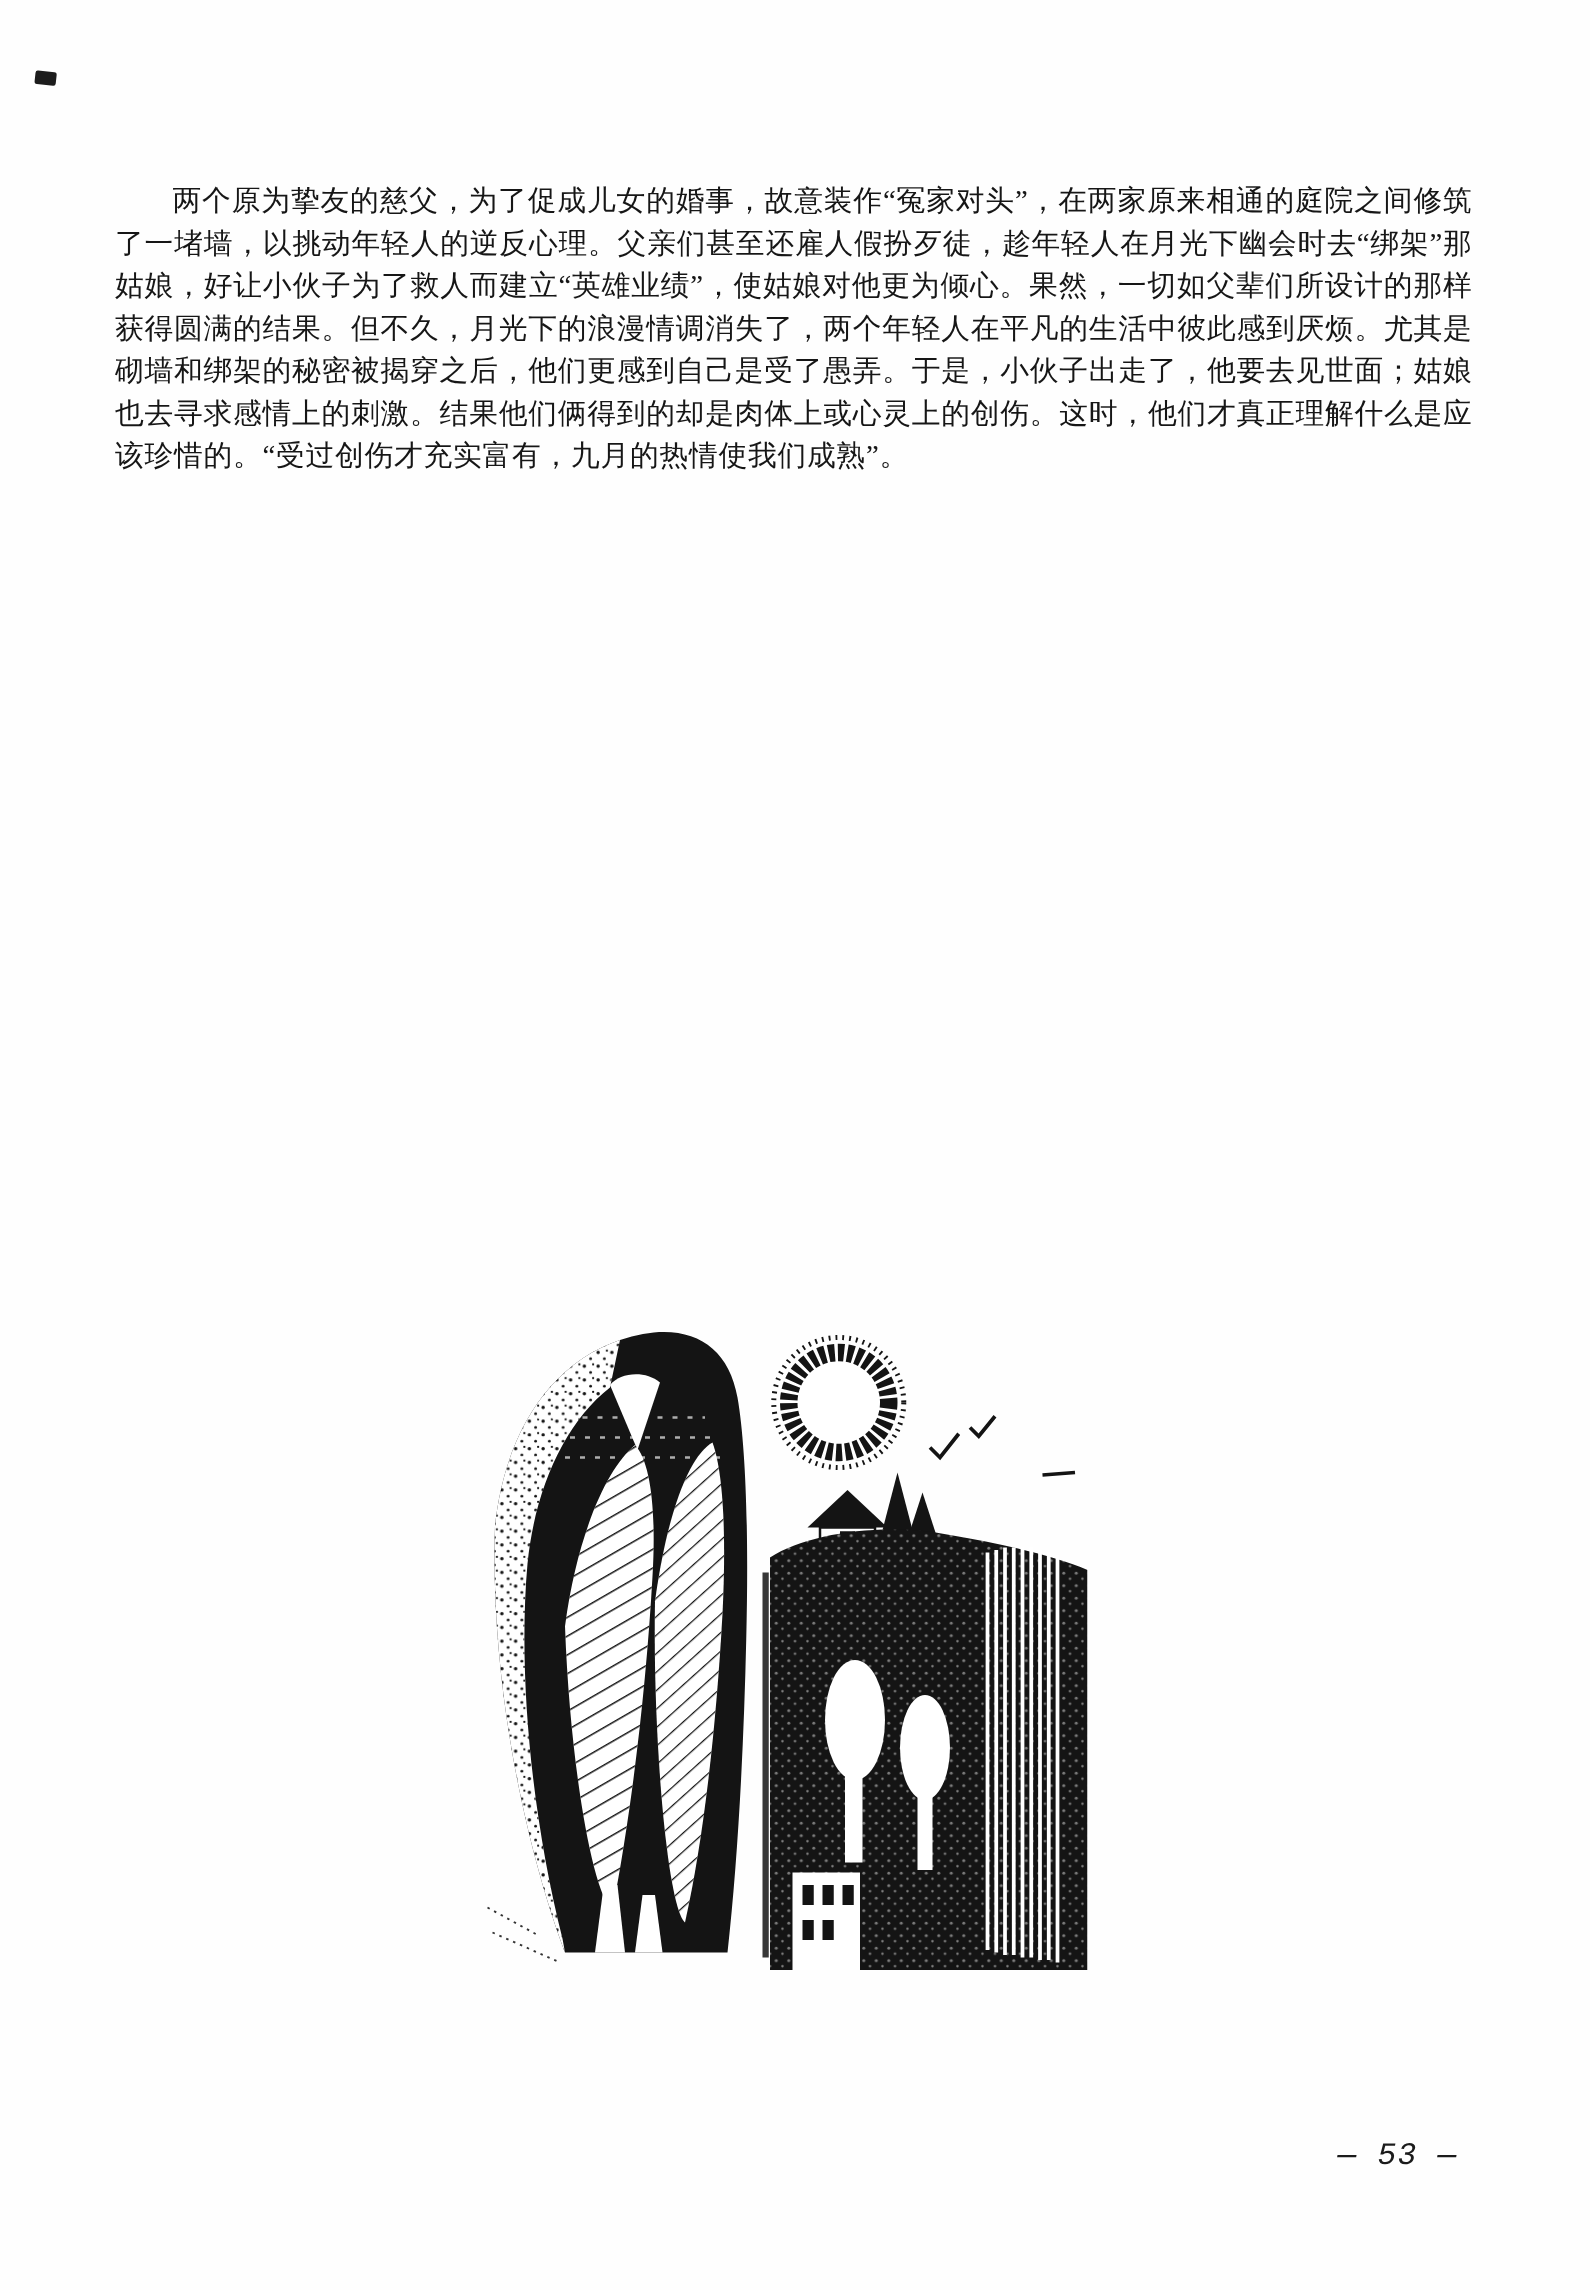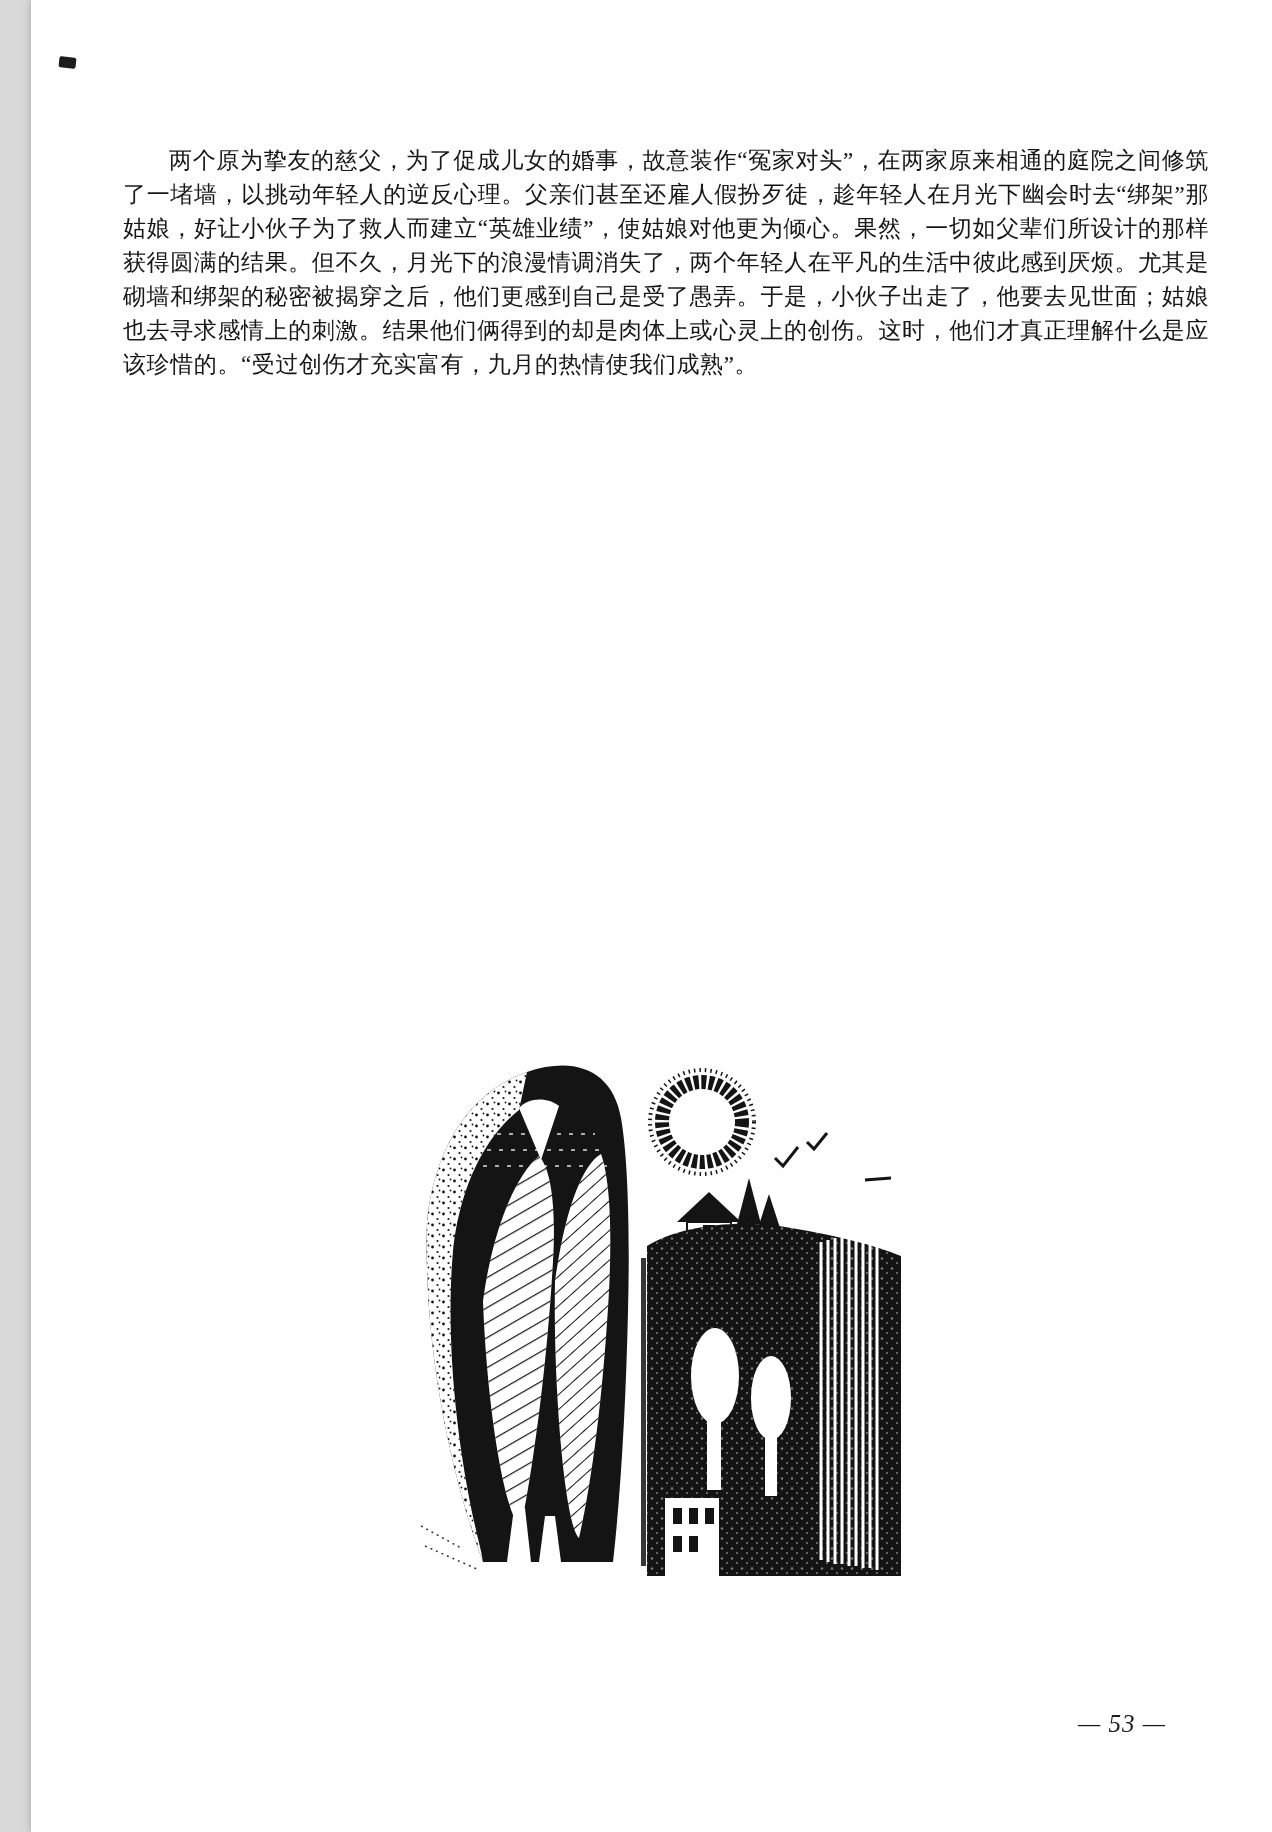--- a/index.html
+++ b/index.html
@@ -1,16 +1,16 @@
 <!DOCTYPE html>
 <html lang="zh"><head>
 <meta charset="utf-8">
 <style>
   html,body{margin:0;padding:0;background:#d9d9d9;}
-  .stage{display:flex;justify-content:center;padding-left:31px;}
+  .stage{display:flex;justify-content:center;}
   .page{
     position:relative;
     width:1272px;height:1832px;
     background:#fefefe;
     color:#181818;
     font-family:"Liberation Serif","DejaVu Serif",serif;
     overflow:hidden;
     box-shadow:0 0 8px rgba(0,0,0,.25);
   }
   .scan-artifact{
@@ -34,21 +34,21 @@
     text-align:right;
     letter-spacing:2px;
     color:#161616;
   }
   .illustration{
     position:absolute;left:388px;top:1046px;width:482px;height:530px;
   }
   .page-number{
     position:absolute;right:106px;top:1710px;
     font-size:25px;font-style:italic;letter-spacing:1px;color:#1b1b1b;
-    font-family:Liberation Serif, serif;
+    font-family:Liberation Mono, monospace;
   }
 </style>
 </head>
 <body>
 
 <div class="stage">
   <div class="page">
 
     <div class="scan-artifact"></div>
 

